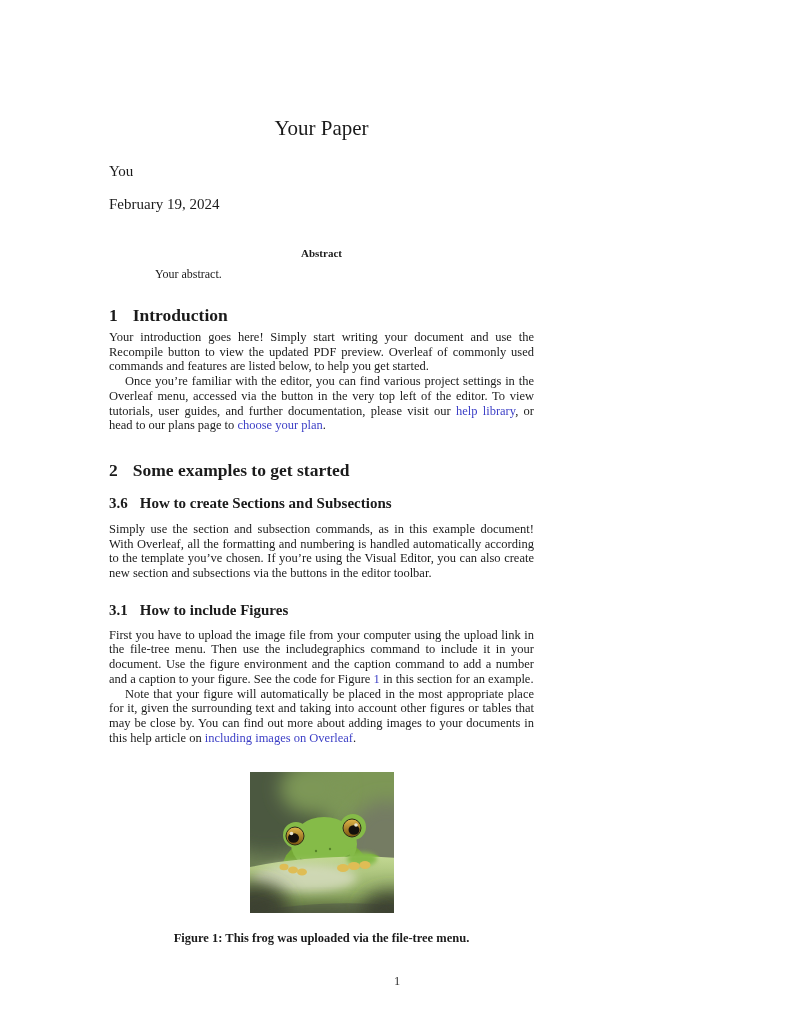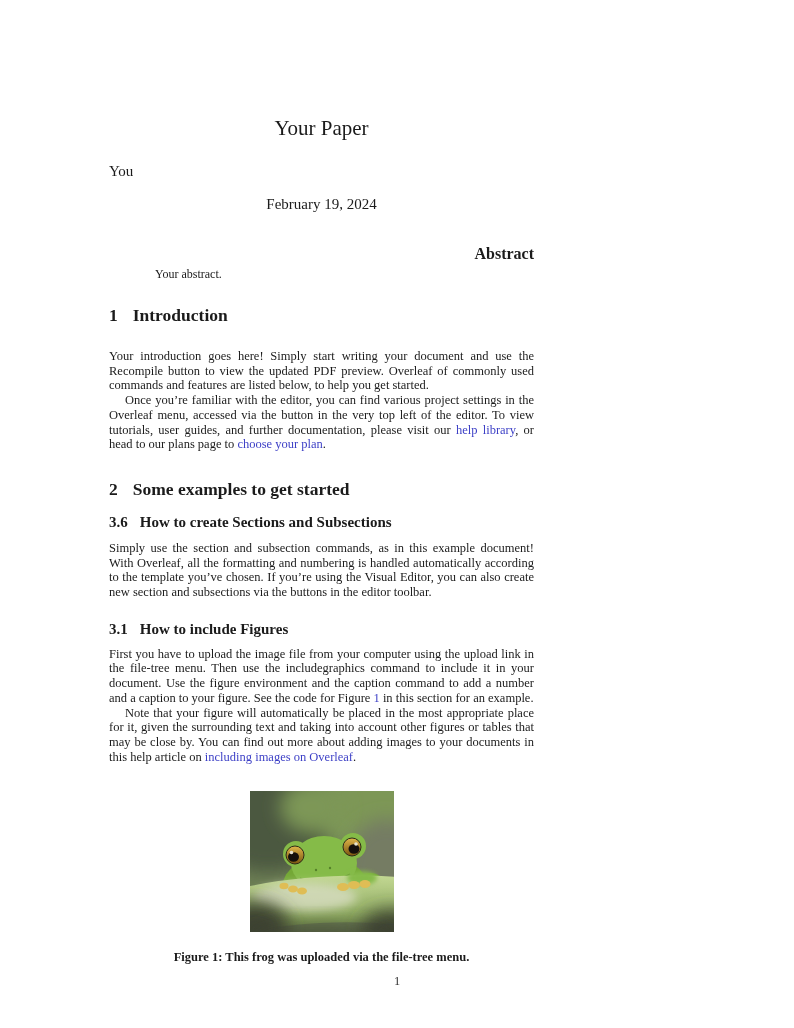--- a/index.html
+++ b/index.html
@@ -29,43 +29,43 @@
     margin: 0 0 20px 0;
   }
   .doc-author {
     font-size: 15px;
     line-height: 18px;
     margin: 0 0 15px 0;
   }
   .doc-date {
     font-size: 15px;
     line-height: 18px;
-    text-align: center;
+    text-align: left;
     margin: 0;
   }
   
   .abstract-heading {
-    font-size: 16px;
+    font-size: 11px;
     line-height: 15px;
     font-weight: bold;
-    text-align: right;
+    text-align: center;
     margin: 33px 0 6px 0;
   }
   .abstract-body {
     font-size: 12px;
     line-height: 15px;
     margin: 0 30px;
     text-indent: 16px;
   }
   
   h2.sec {
     font-size: 17.5px;
     line-height: 22px;
     font-weight: bold;
-    margin: 22px 0 23px 0;
+    margin: 22px 0 4px 0;
   }
   h2.sec .num { margin-right: 15px; }
   h2.sec2 { margin: 26px 0 0 0; }
   h3.subsec {
     font-size: 15px;
     line-height: 19px;
     font-weight: bold;
     margin: 13px 0 9px 0;
   }
   h3.subsec .num { margin-right: 12px; }

